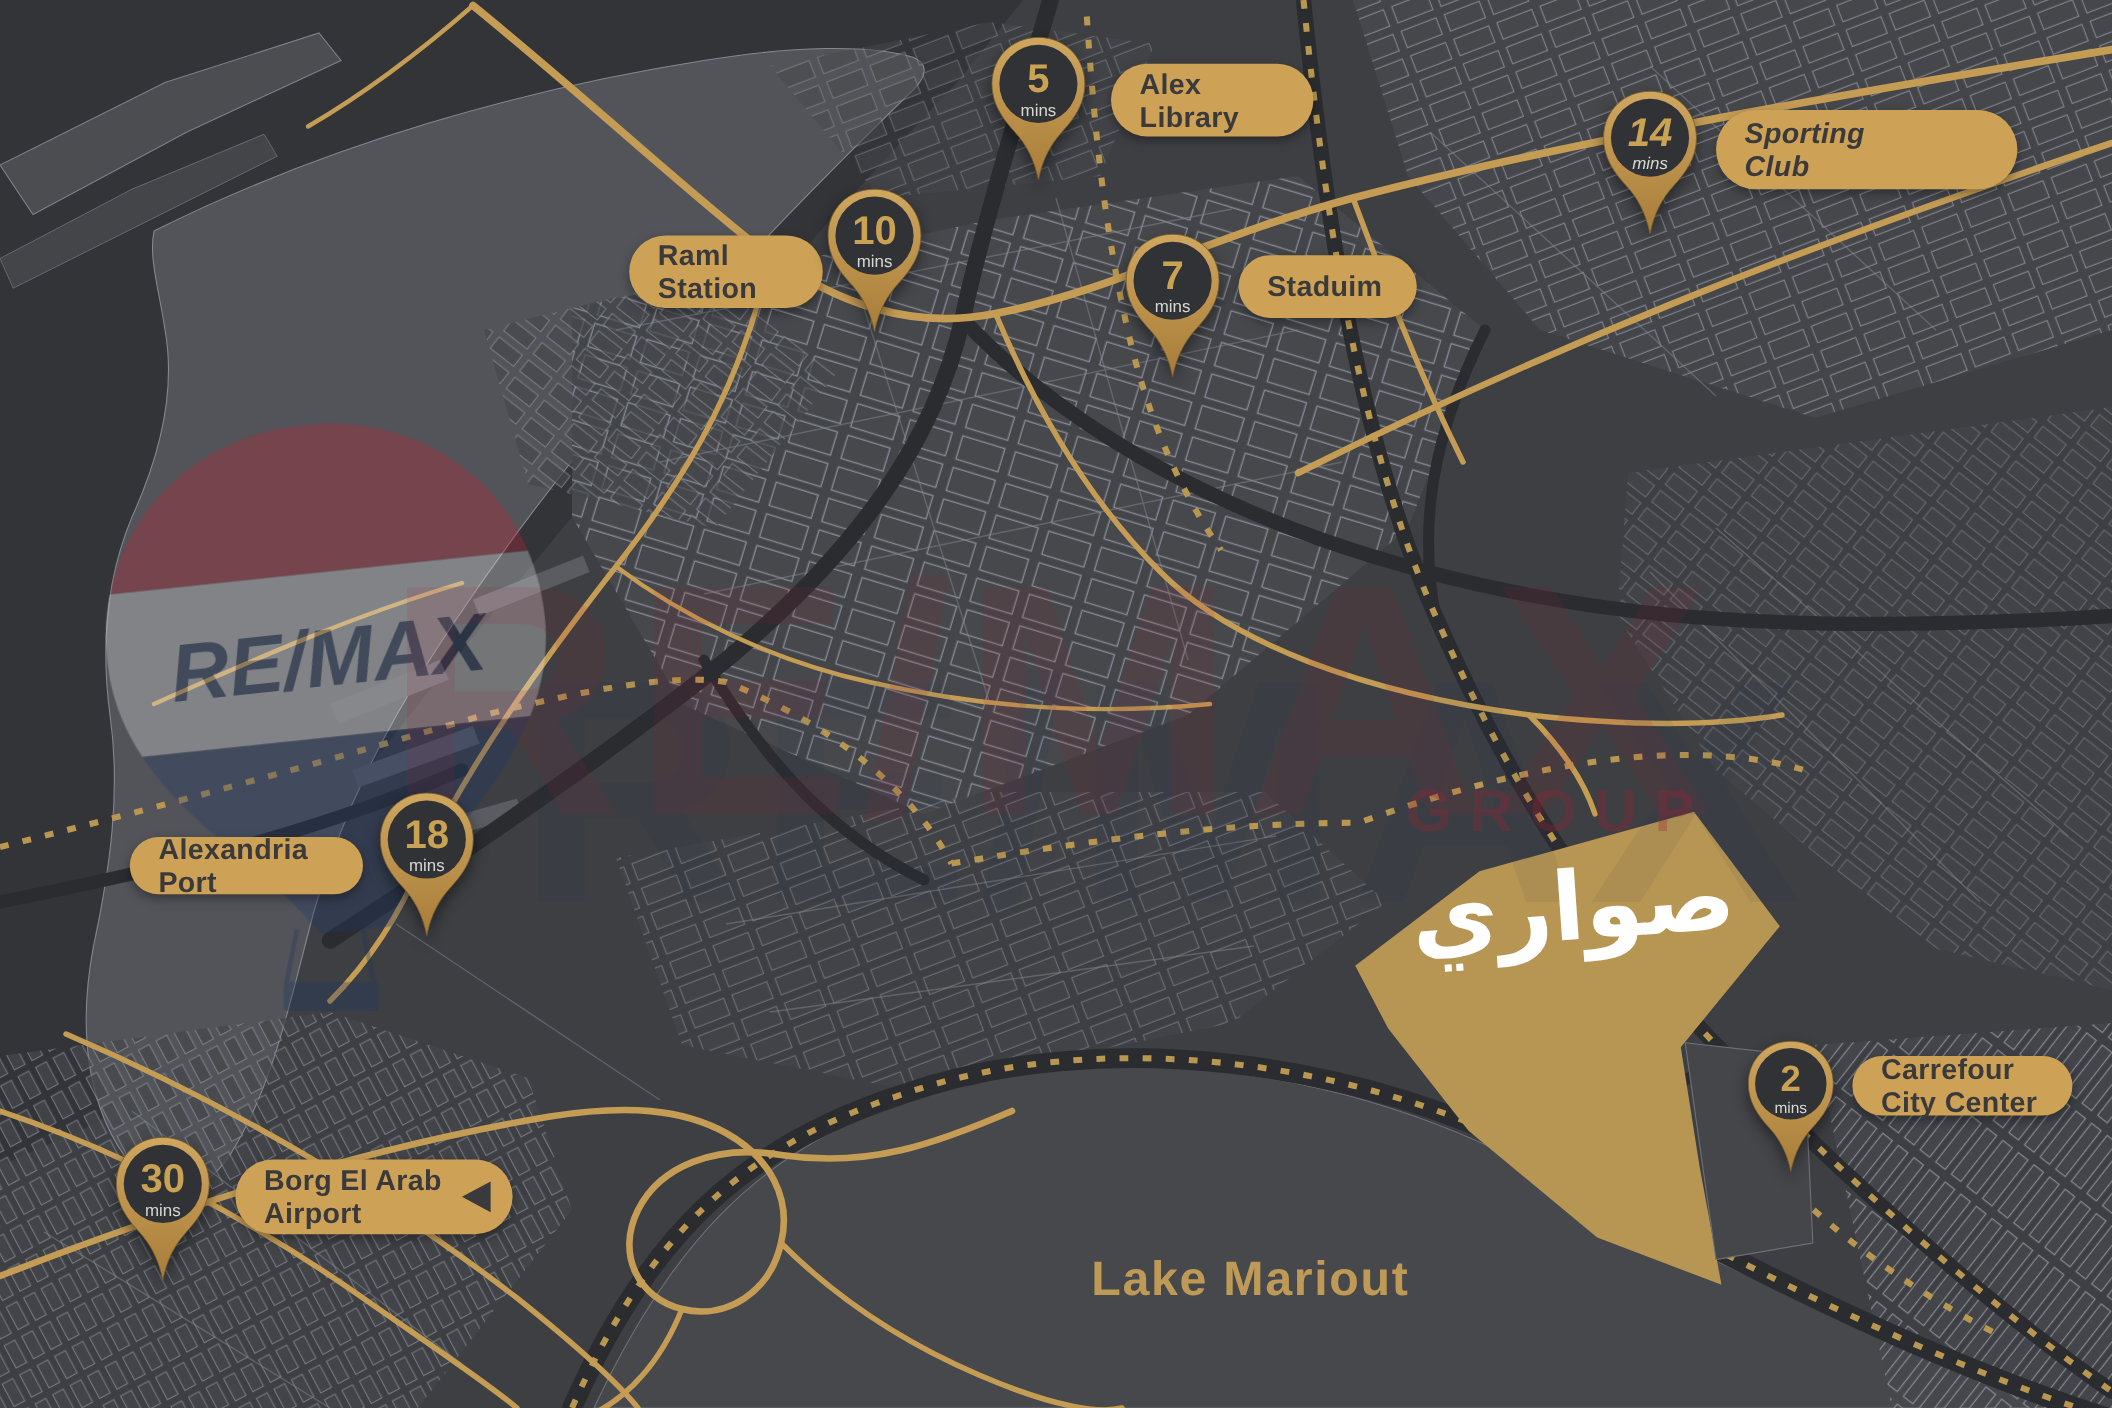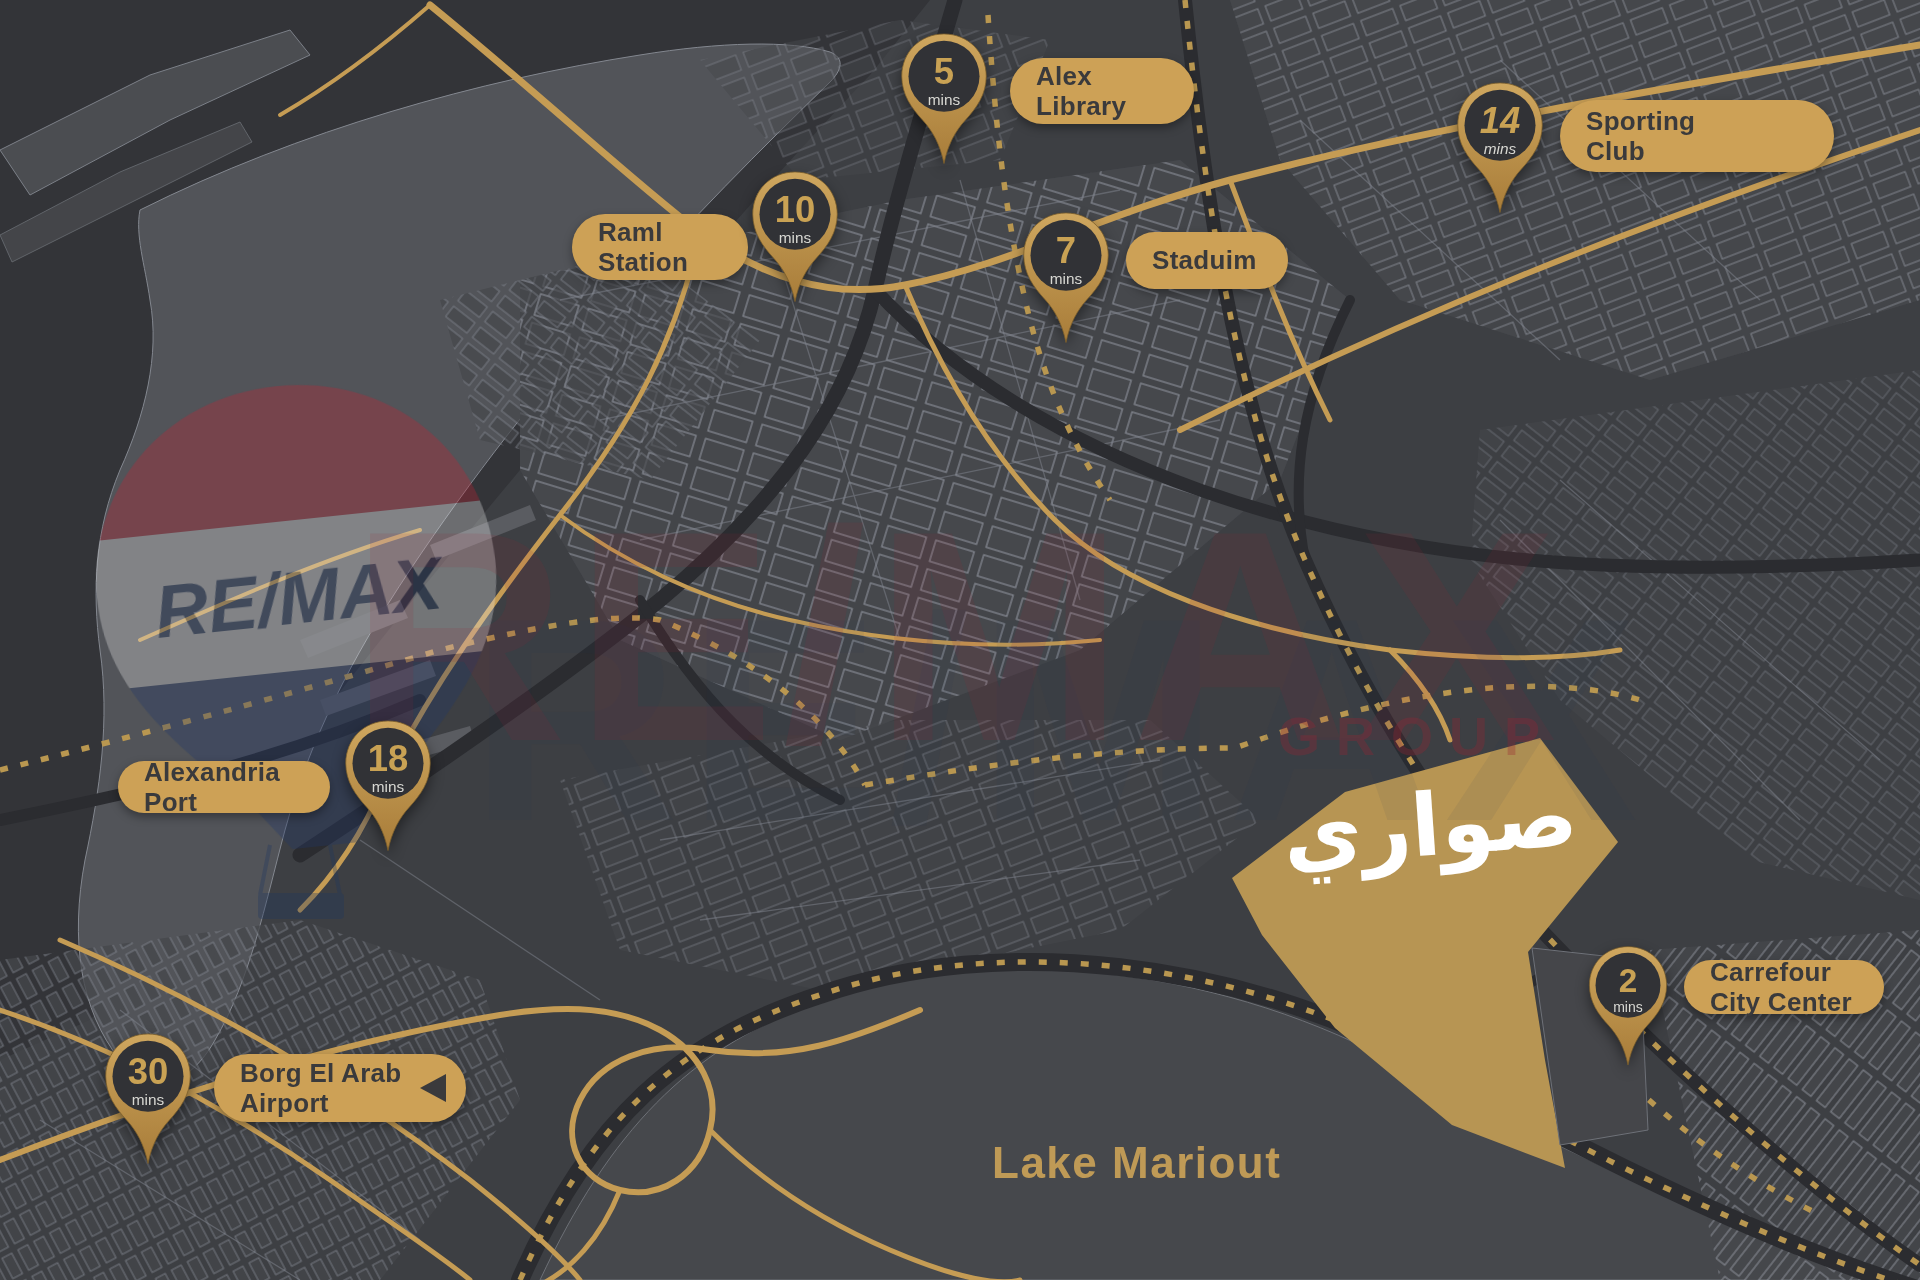--- a/index.html
+++ b/index.html
@@ -189,21 +189,21 @@
       </div>
       <div class="pin" style="left: 896px; top: 31px;">
         <svg width="96" height="149" viewBox="0 0 100 155">
        <path d="M50,3 C25,3 6,22 6,47 C6,66 16,80 28,93 C38,104 46,118 50,138
                 C54,118 62,104 72,93 C84,80 94,66 94,47 C94,22 75,3 50,3 Z" fill="url(#pinGrad)" stroke="#7a5d2a" stroke-width="0.8"></path>
        <circle cx="50" cy="47" r="37" fill="#313236"></circle>
        <text class="num" x="50" y="55">5</text>
        <text class="unit" x="50" y="77">mins</text>
      </svg>
       </div>
-      <div class="pill" style="left: 1560px; top: 100px; width: 274px; height: 72px;">
+      <div class="pill" style="left: 1560px; top: 100px; width: 274px; height: 72px; font-style: italic;">
         <span class="txt">Sporting
 Club</span>
       </div>
       <div class="pin" style="left: 1452px; top: 80px; font-style: italic;">
         <svg width="96" height="149" viewBox="0 0 100 155">
        <path d="M50,3 C25,3 6,22 6,47 C6,66 16,80 28,93 C38,104 46,118 50,138
                 C54,118 62,104 72,93 C84,80 94,66 94,47 C94,22 75,3 50,3 Z" fill="url(#pinGrad)" stroke="#7a5d2a" stroke-width="0.8"></path>
        <circle cx="50" cy="47" r="37" fill="#313236"></circle>
        <text class="num" x="50" y="55">14</text>
        <text class="unit" x="50" y="77">mins</text>

